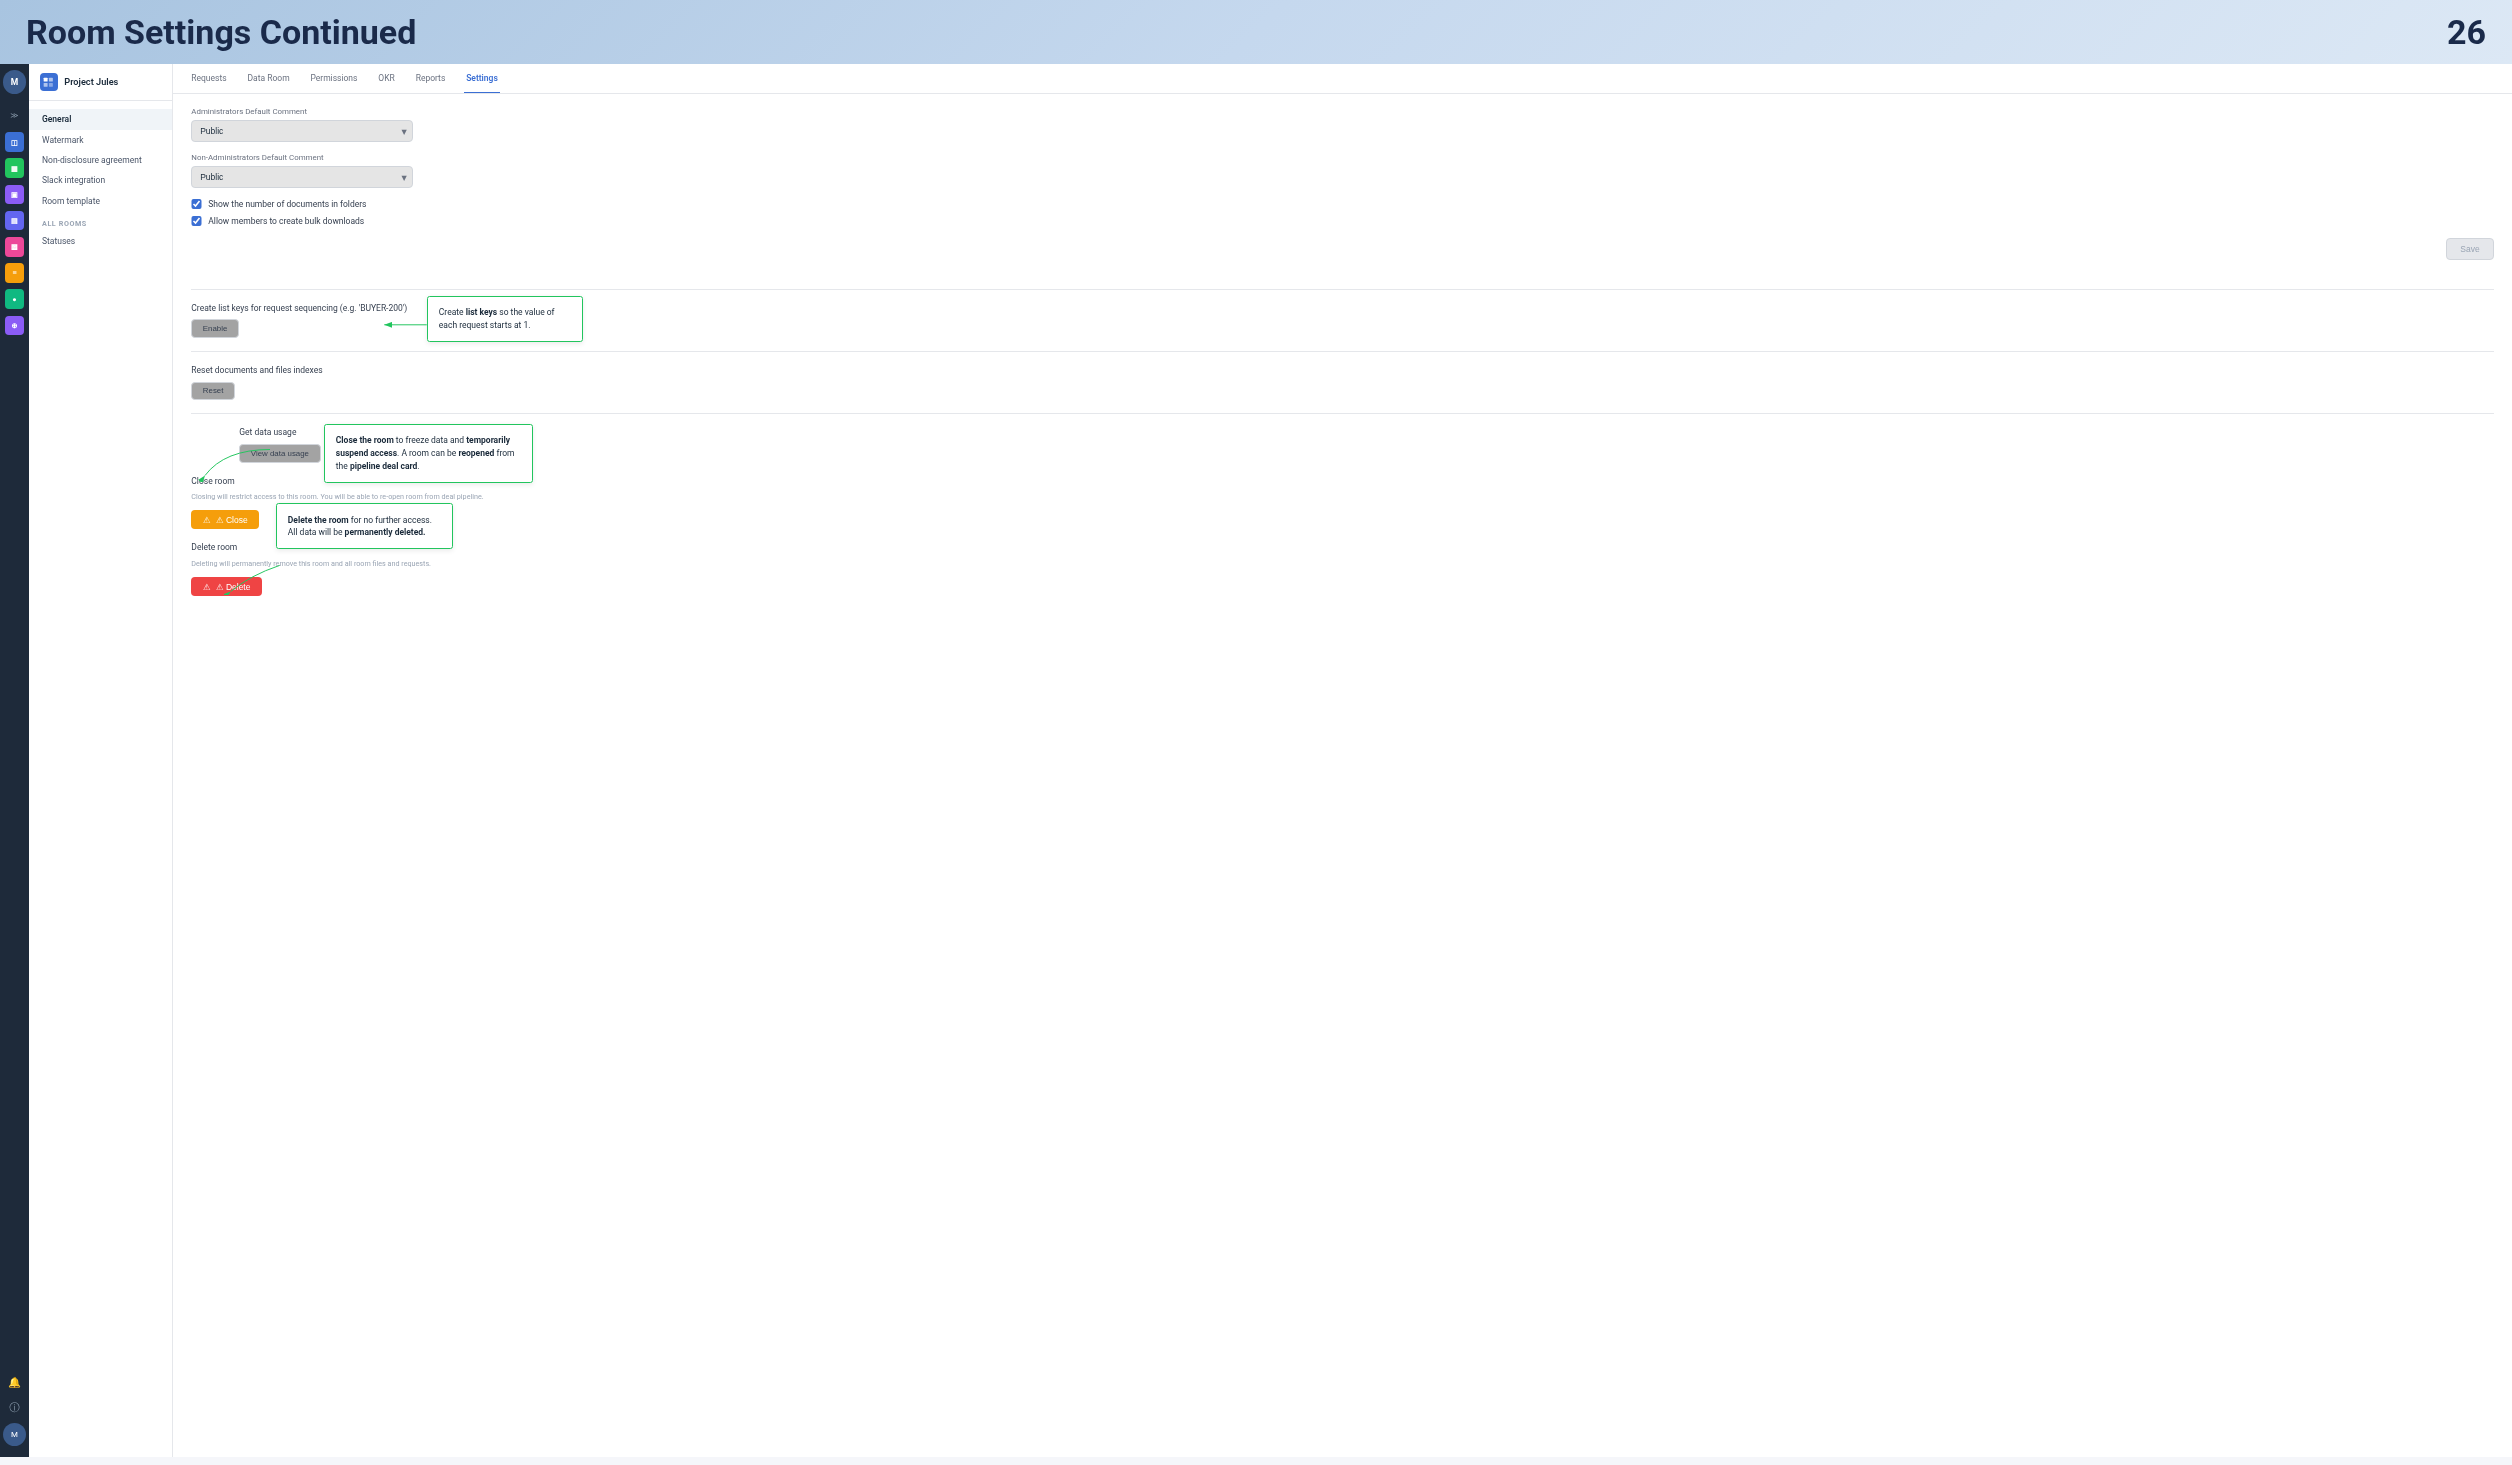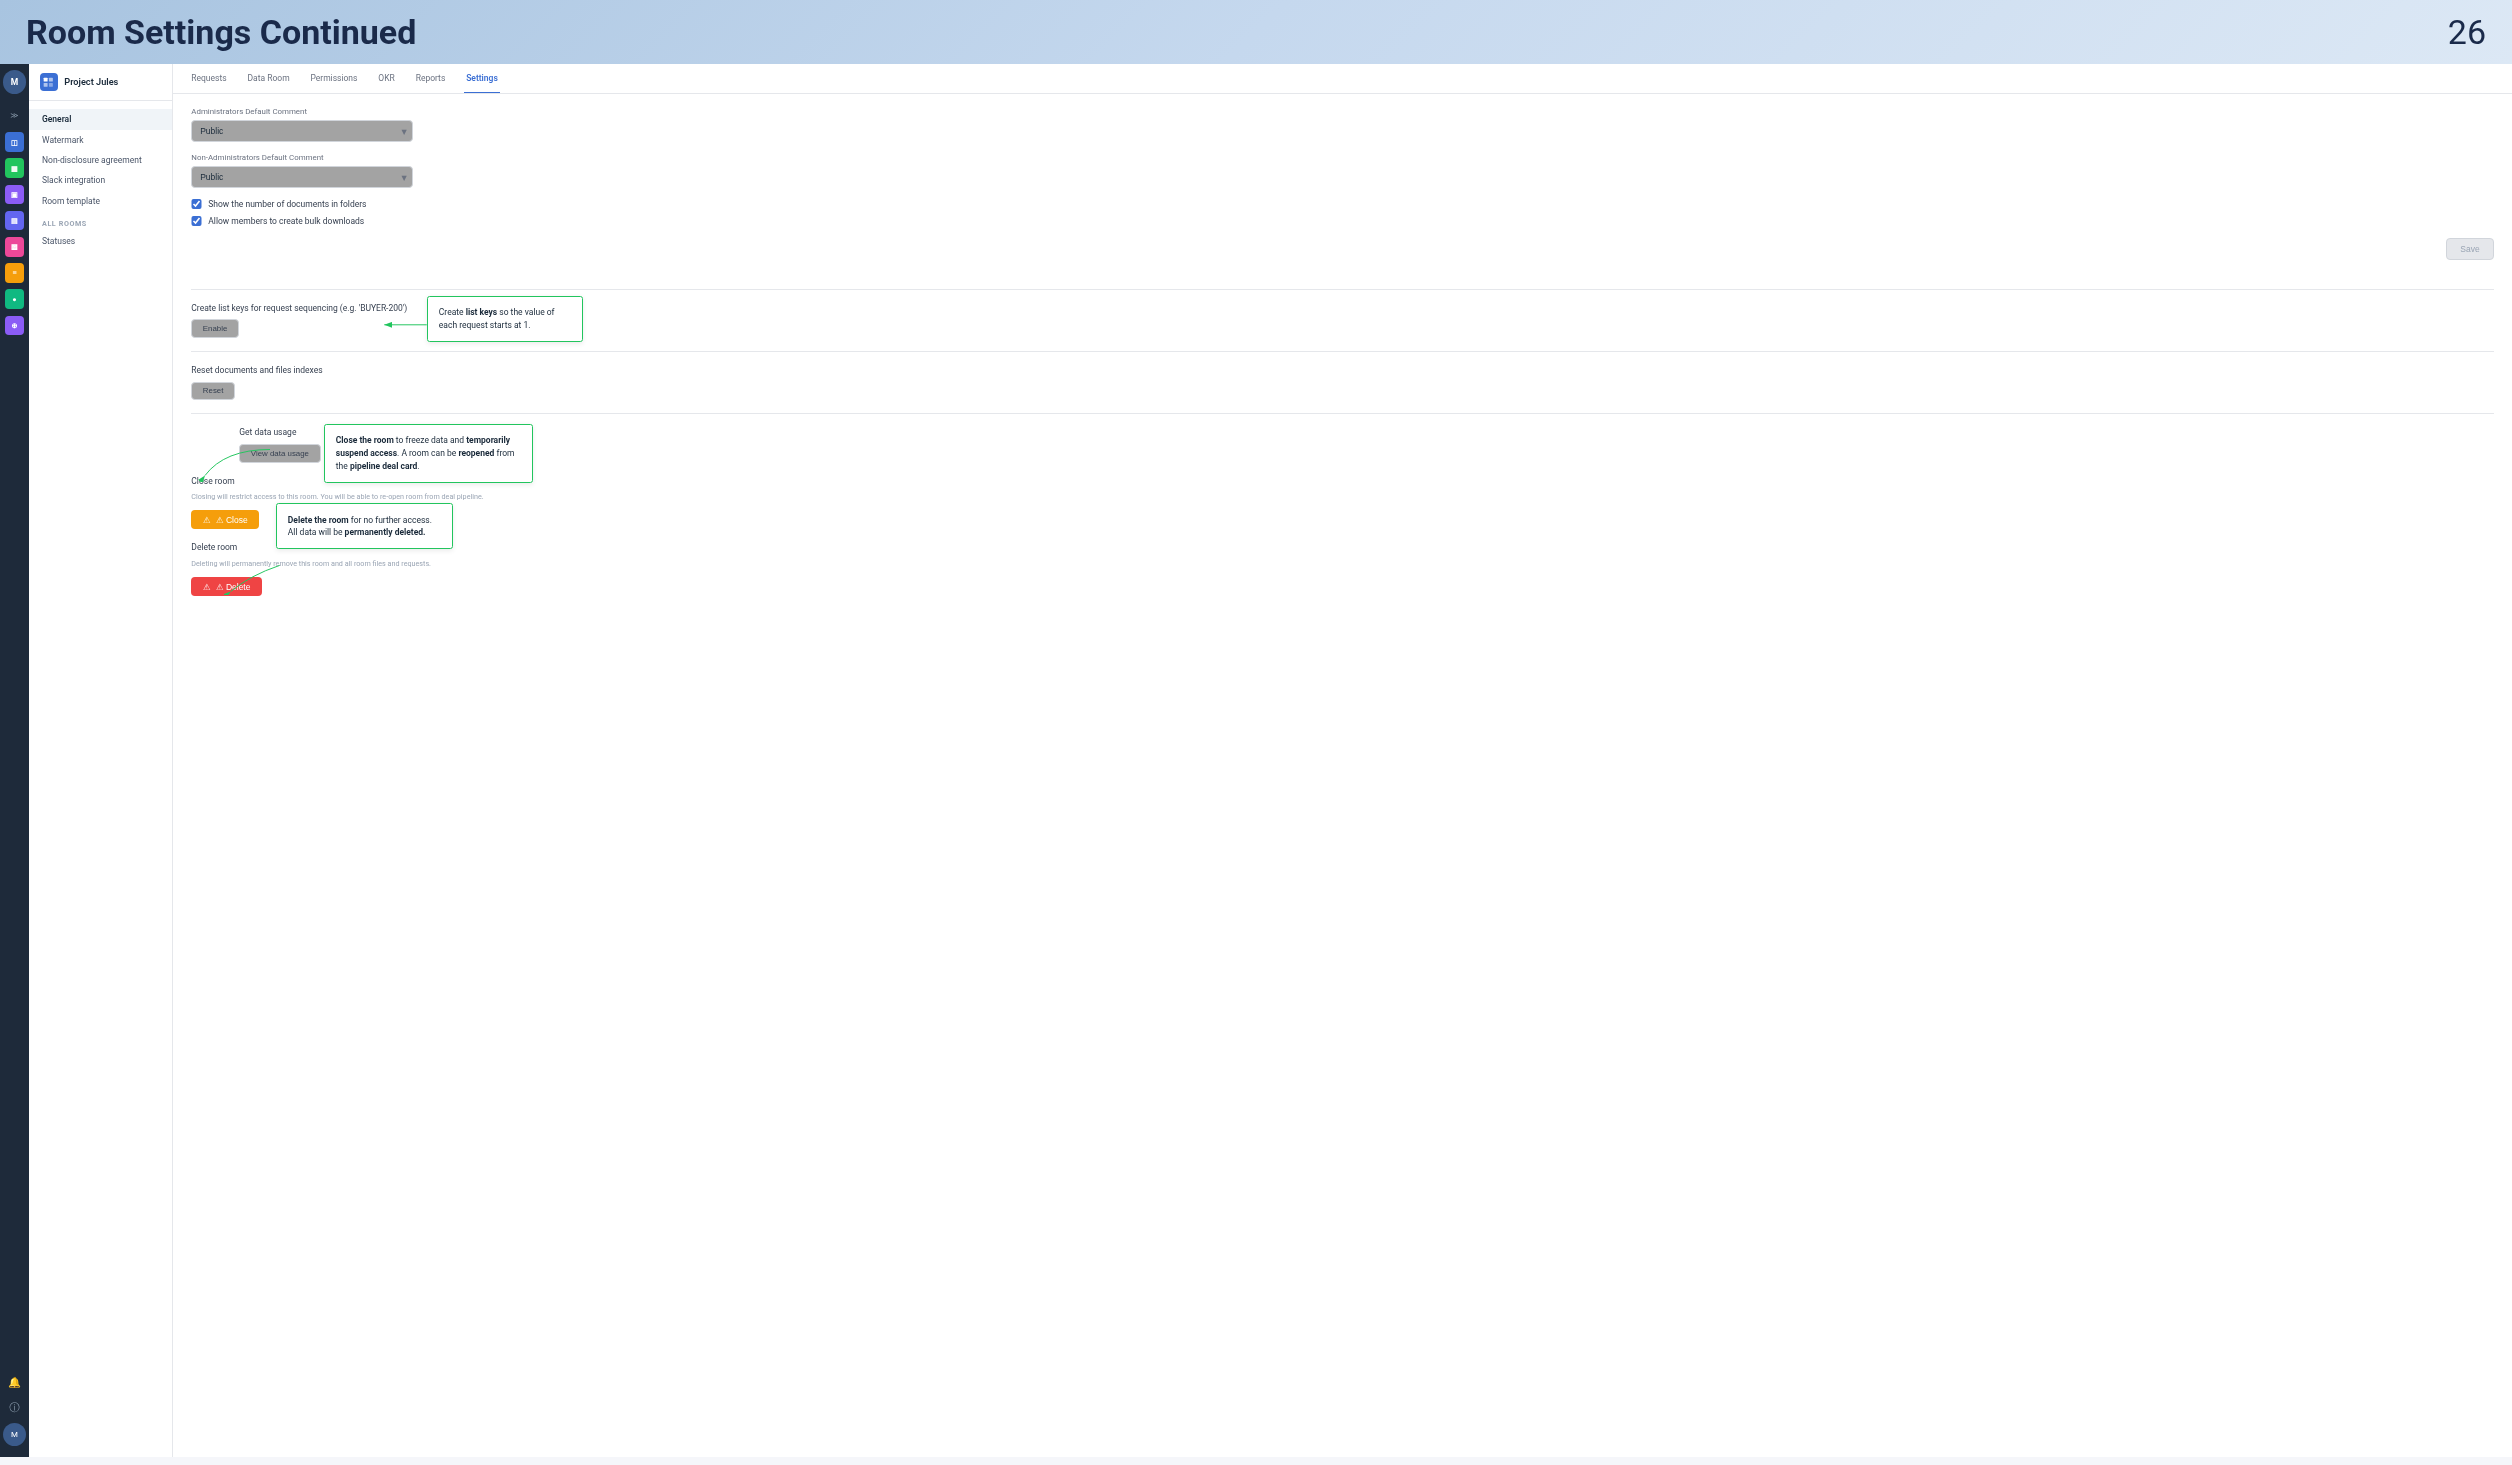--- a/index.html
+++ b/index.html
@@ -13,21 +13,21 @@
       justify-content: space-between;
       align-items: center;
     }
     .header-title {
       font-size: 34px;
       font-weight: 700;
       color: #1a2a4a;
     }
     .header-number {
       font-size: 34px;
-      font-weight: 400;
+      font-weight: 700;
       color: #1a2a4a;
     }
 
     
     .app-layout {
       display: flex;
       height: calc(100vh - 72px);
       min-height: 393px;
     }
 
@@ -177,21 +177,21 @@
       position: relative;
       width: 222px;
     }
     .select-control {
       width: 100%;
       padding: 5.2px 21px 5.2px 7.9px;
       border: 0.7px solid #d1d5db;
       border-radius: 3.9px;
       font-size: 8.5px;
       color: #1a2a3a;
-      background: #a3a3a3;
+      background: #e5e5e5;
       appearance: none;
       cursor: pointer;
     }
     .select-arrow {
       position: absolute;
       right: 6.5px;
       top: 50%;
       transform: translateY(-50%);
       color: #6b7280;
       pointer-events: none;

